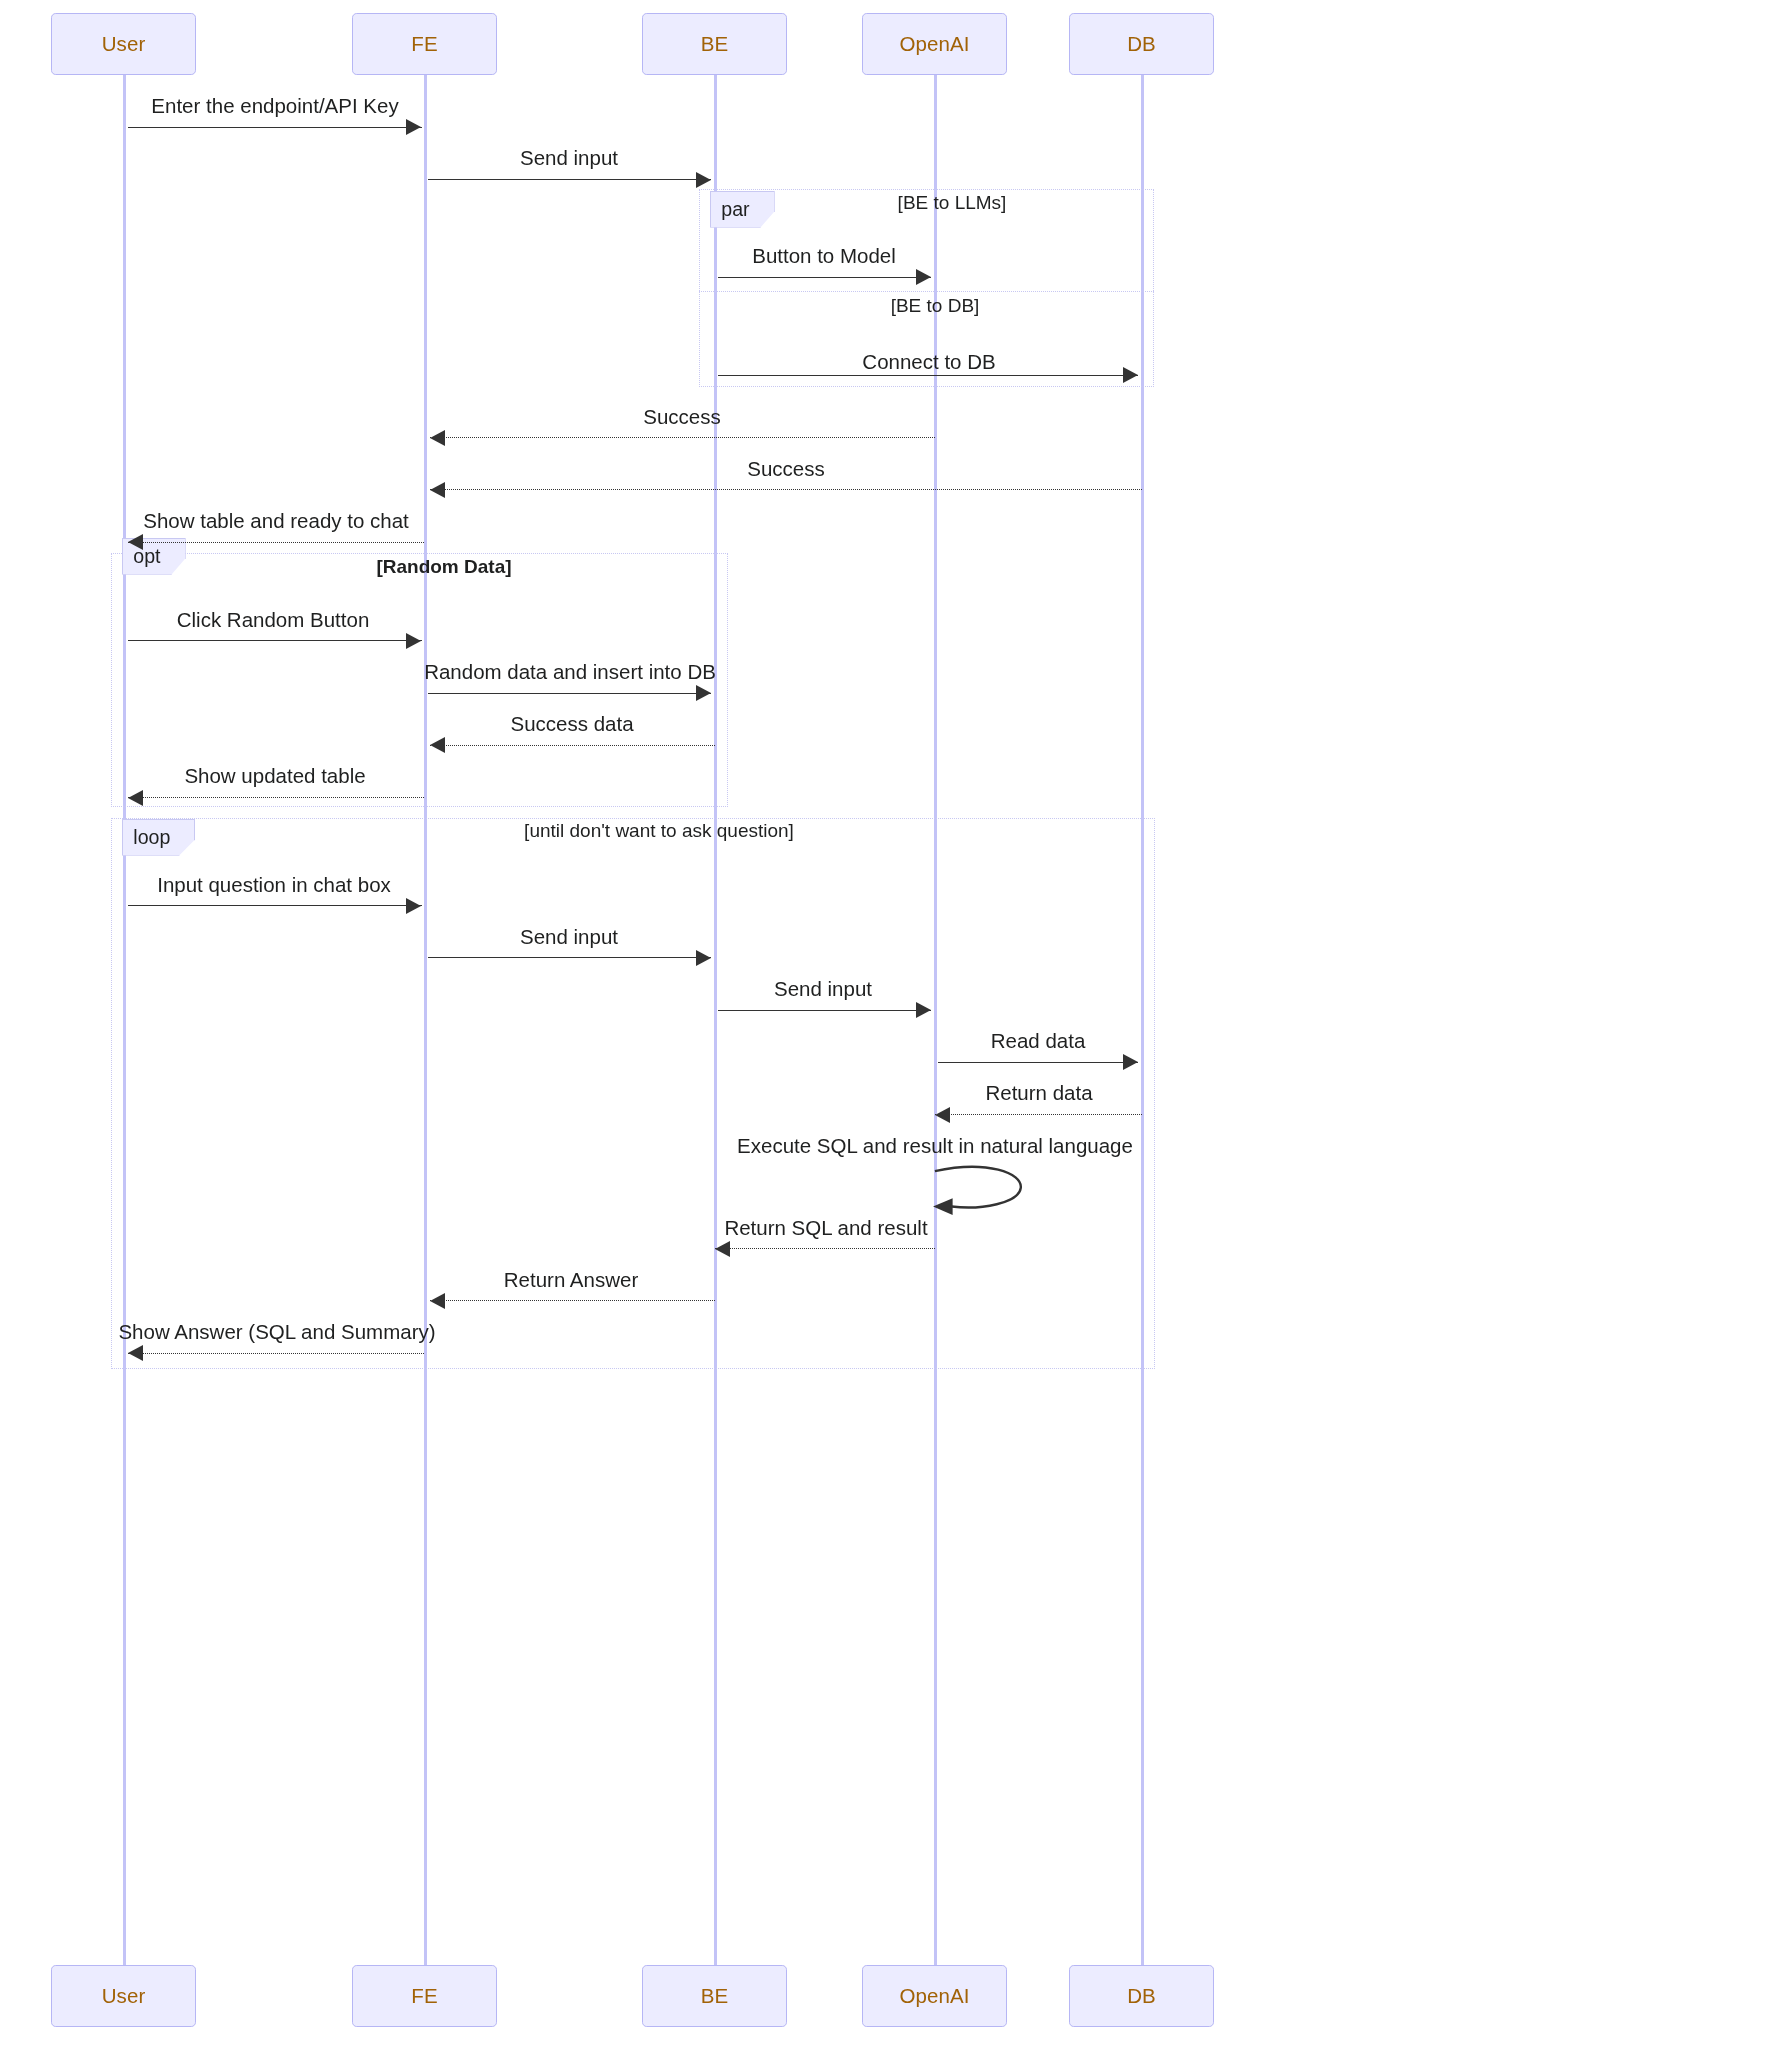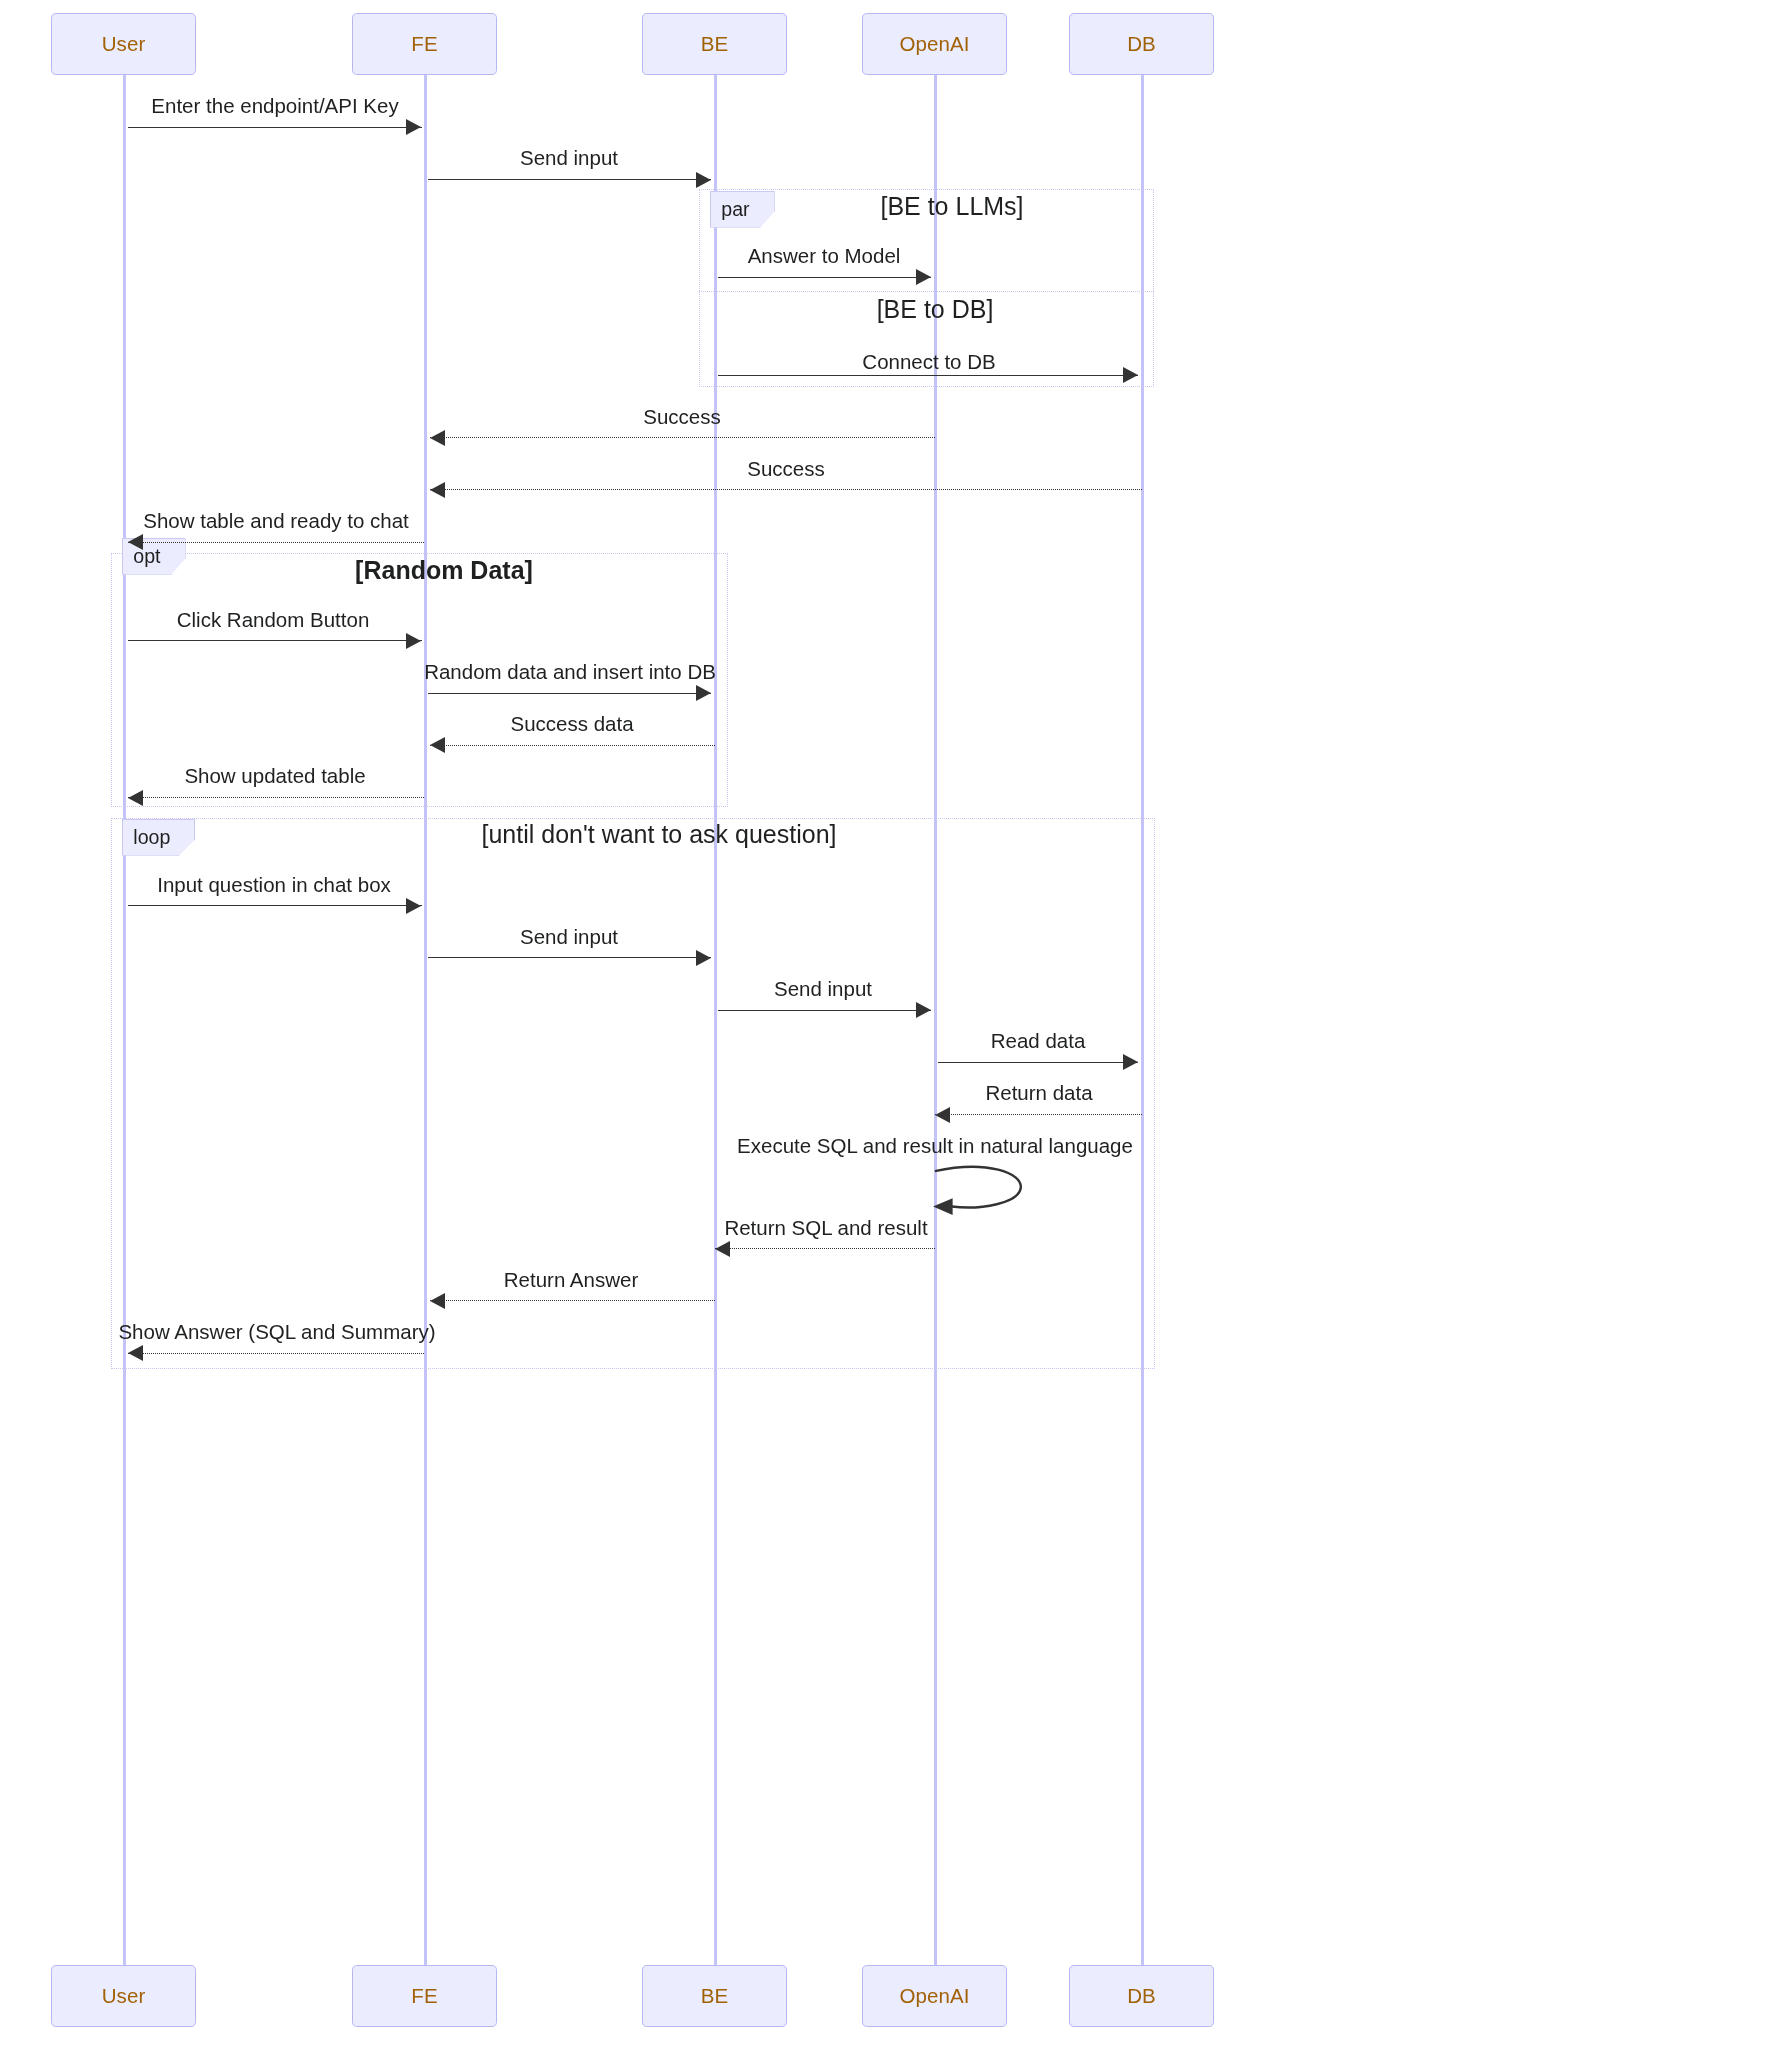--- a/index.html
+++ b/index.html
@@ -57,21 +57,21 @@
     color: #1f2020;
     font-size: 19.6px;
     line-height: 1;
     padding: 7.5px 24px 7.5px 10.3px;
     -webkit-clip-path: polygon(0 0, 100% 0, 100% 55%, 78% 100%, 0 100%);
     clip-path: polygon(0 0, 100% 0, 100% 55%, 78% 100%, 0 100%);
     white-space: nowrap;
   }
   .fragment-cond {
     position: absolute;
-    font-size: 25px;
+    font-size: 19px;
     color: #1f2020;
     white-space: nowrap;
     transform: translateX(-50%);
     text-align: center;
   }
   
   .msg-line {
     position: absolute;
     height: 0;
     border-top: 1.9px solid #333333;
@@ -126,21 +126,21 @@
     <div class="fragment-cond" style="left: 659px; top: 820px;">[until don't want to ask question]</div>
     <div class="fragment-tag" style="left: 122px; top: 819px;">loop</div>
     <div class="msg-line" style="left: 128px; top: 127px; width: 294px;"></div>
     <div class="msg-head right" style="top: 119px; left: 406px;"></div>
     <div class="msg-label" style="left: 275px; top: 94px;">Enter the endpoint/API Key</div>
     <div class="msg-line" style="left: 428px; top: 179px; width: 283px;"></div>
     <div class="msg-head right" style="top: 172px; left: 696px;"></div>
     <div class="msg-label" style="left: 569px; top: 146px;">Send input</div>
     <div class="msg-line" style="left: 718px; top: 277px; width: 213px;"></div>
     <div class="msg-head right" style="top: 269px; left: 916px;"></div>
-    <div class="msg-label" style="left: 824px; top: 244px;">Answer to Model</div>
+    <div class="msg-label" style="left: 824px; top: 244px;">Button to Model</div>
     <div class="msg-line" style="left: 718px; top: 375px; width: 420px;"></div>
     <div class="msg-head right" style="top: 367px; left: 1123px;"></div>
     <div class="msg-label" style="left: 929px; top: 342px; margin-top: 8px;">Connect to DB</div>
     <div class="msg-line dashed" style="left: 430px; top: 437px; width: 505px;"></div>
     <div class="msg-head left" style="top: 430px; left: 430px;"></div>
     <div class="msg-label" style="left: 682px; top: 405px;">Success</div>
     <div class="msg-line dashed" style="left: 430px; top: 489px; width: 712px;"></div>
     <div class="msg-head left" style="top: 482px; left: 430px;"></div>
     <div class="msg-label" style="left: 786px; top: 457px;">Success</div>
     <div class="msg-line dashed" style="left: 128px; top: 542px; width: 296px;"></div>

